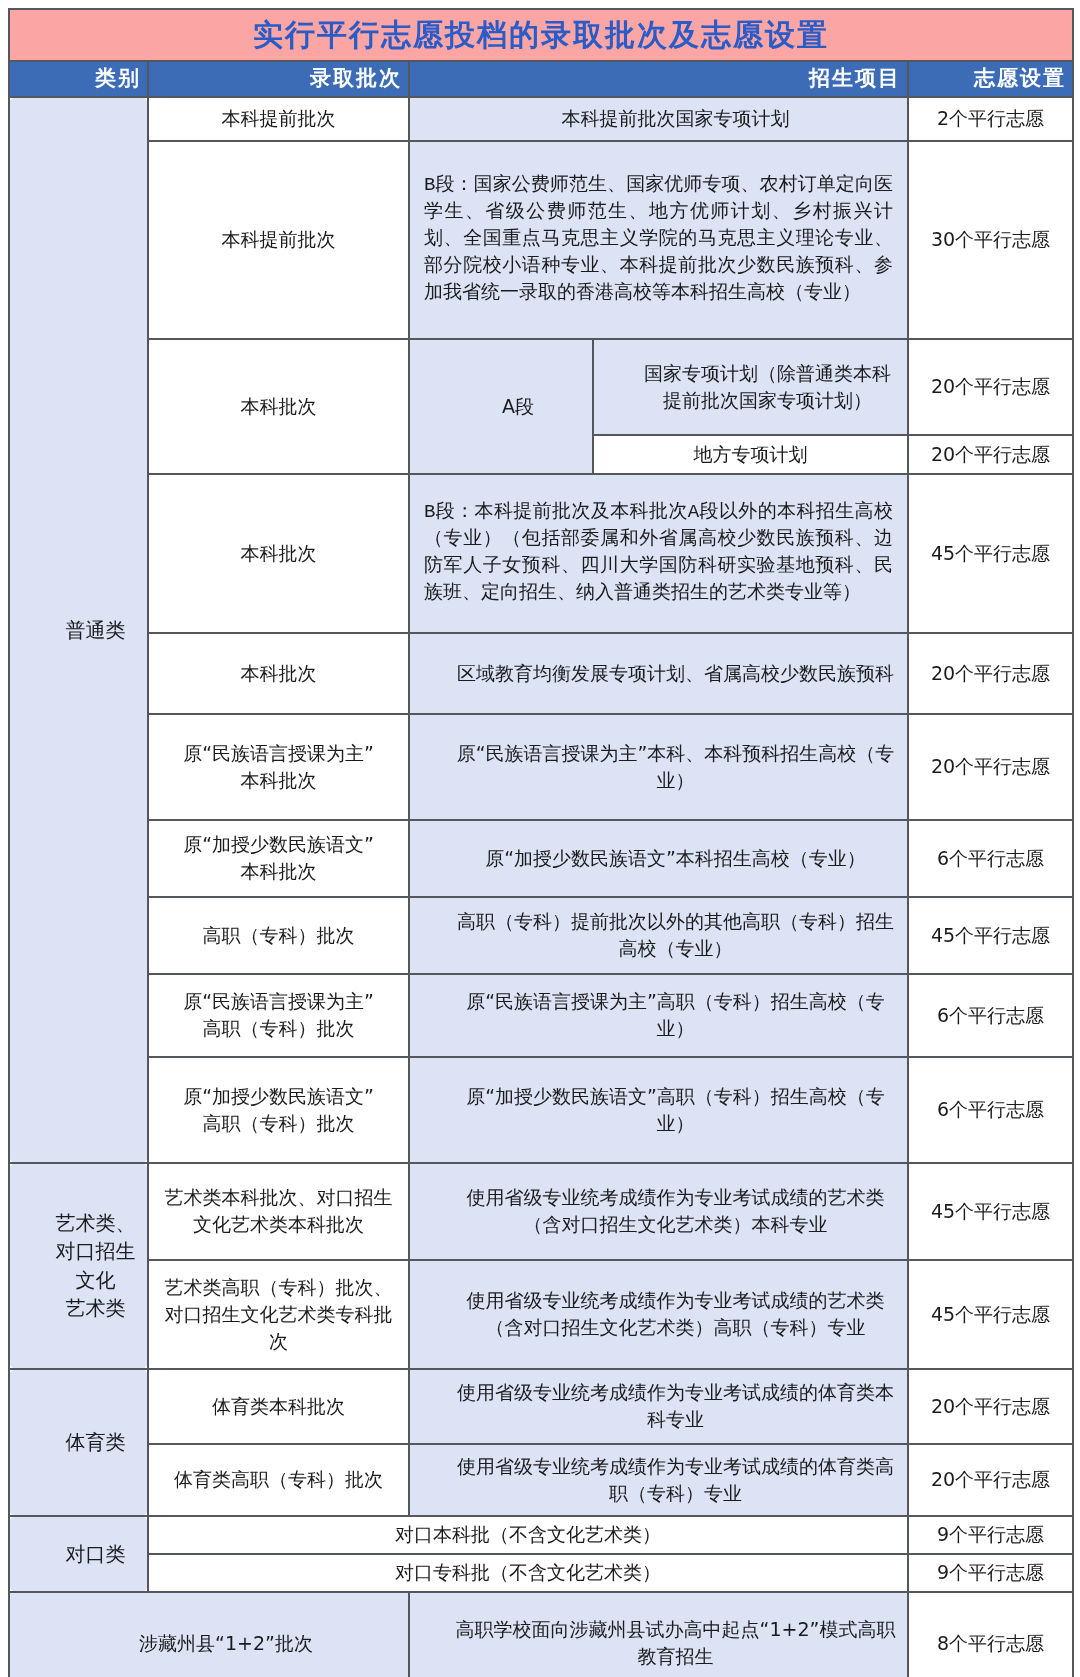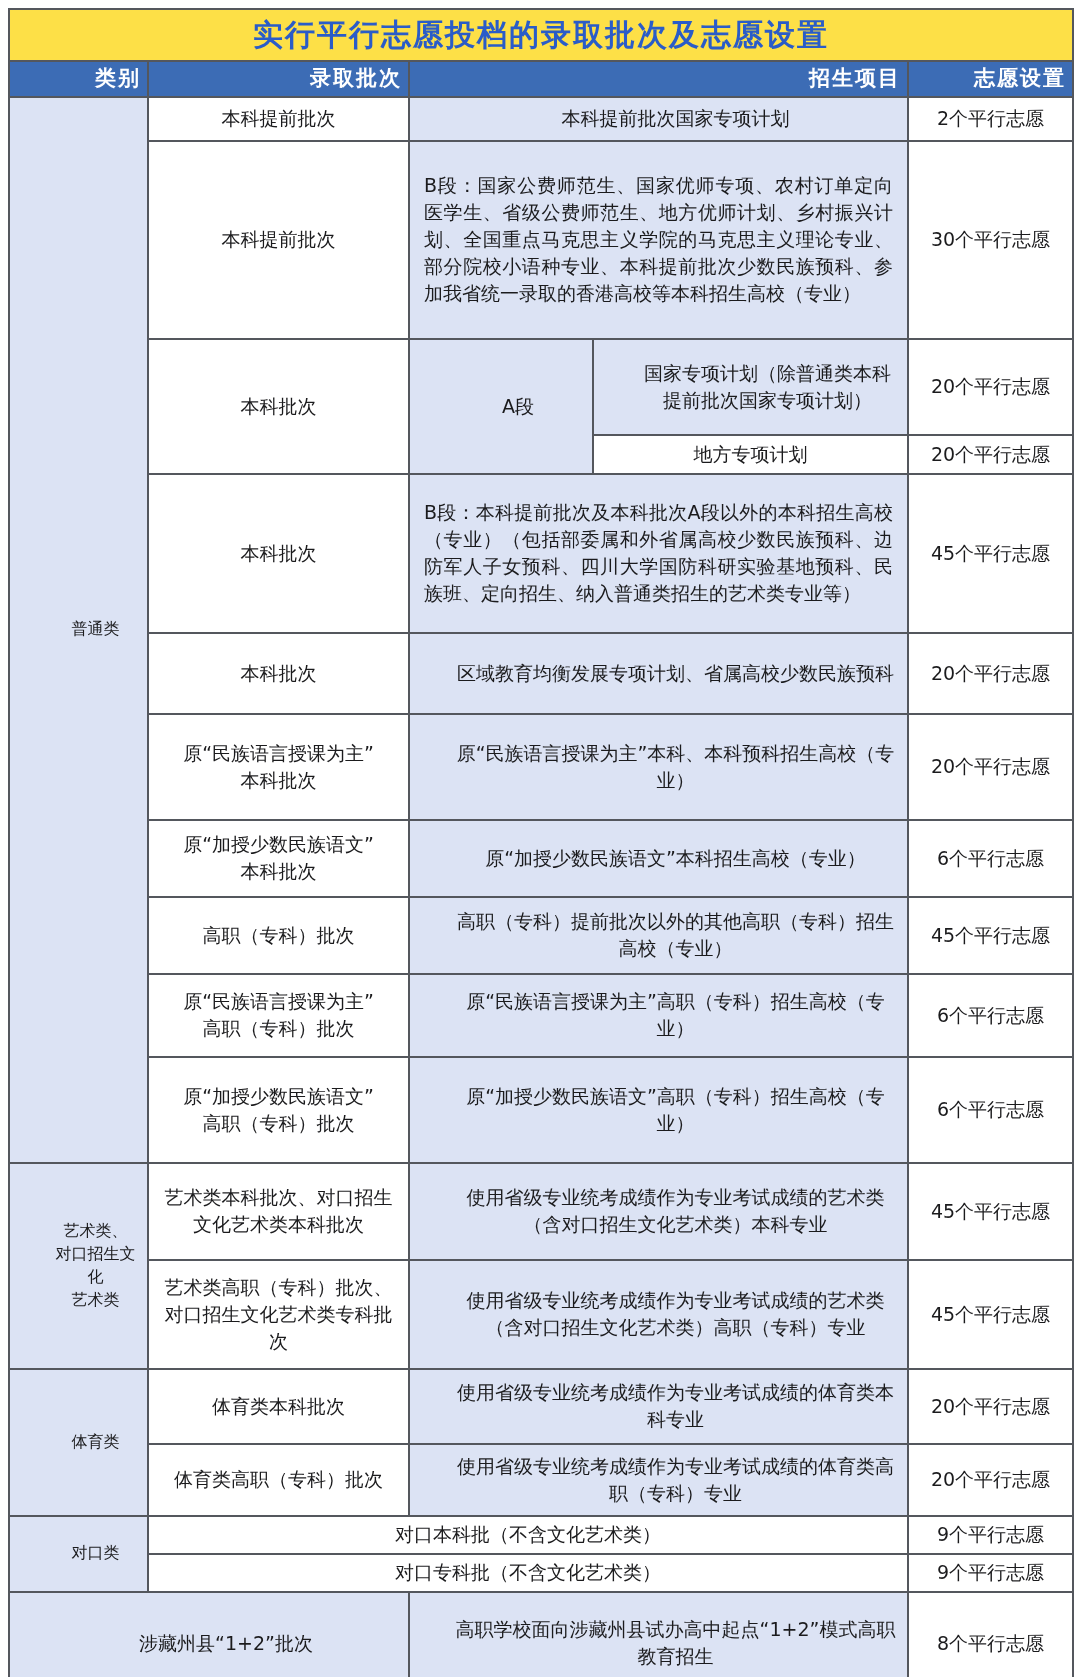--- a/index.html
+++ b/index.html
@@ -15,26 +15,26 @@
     word-break:break-all;
     overflow:hidden;
   }
   th{
     background:#3c6cb5;color:#ffffff;
     font-size:21px;font-weight:700;letter-spacing:2px;
     padding:2px 6px;
     text-align:right;
   }
   .title-cell{
-    background:#fde047;color:#2a5cc8;
+    background:#fca5a5;color:#2a5cc8;
     font-size:30px;font-weight:800;letter-spacing:2px;
   }
   .lav{background:#dce3f4;padding-left:44px;}
-  .cat{font-size:16px;}
-  .left{text-align:justify;padding:8px 14px;}
+  .cat{font-size:20px;border-radius:8px;}
+  .left{text-align:justify;padding:8px 14px;font-family:Liberation Mono, monospace;}
 </style>
 </head>
 <body>
 
 <table>
   <colgroup>
     <col style="width:139px">
       <col style="width:261px">
       <col style="width:184px">
       <col style="width:315px">

